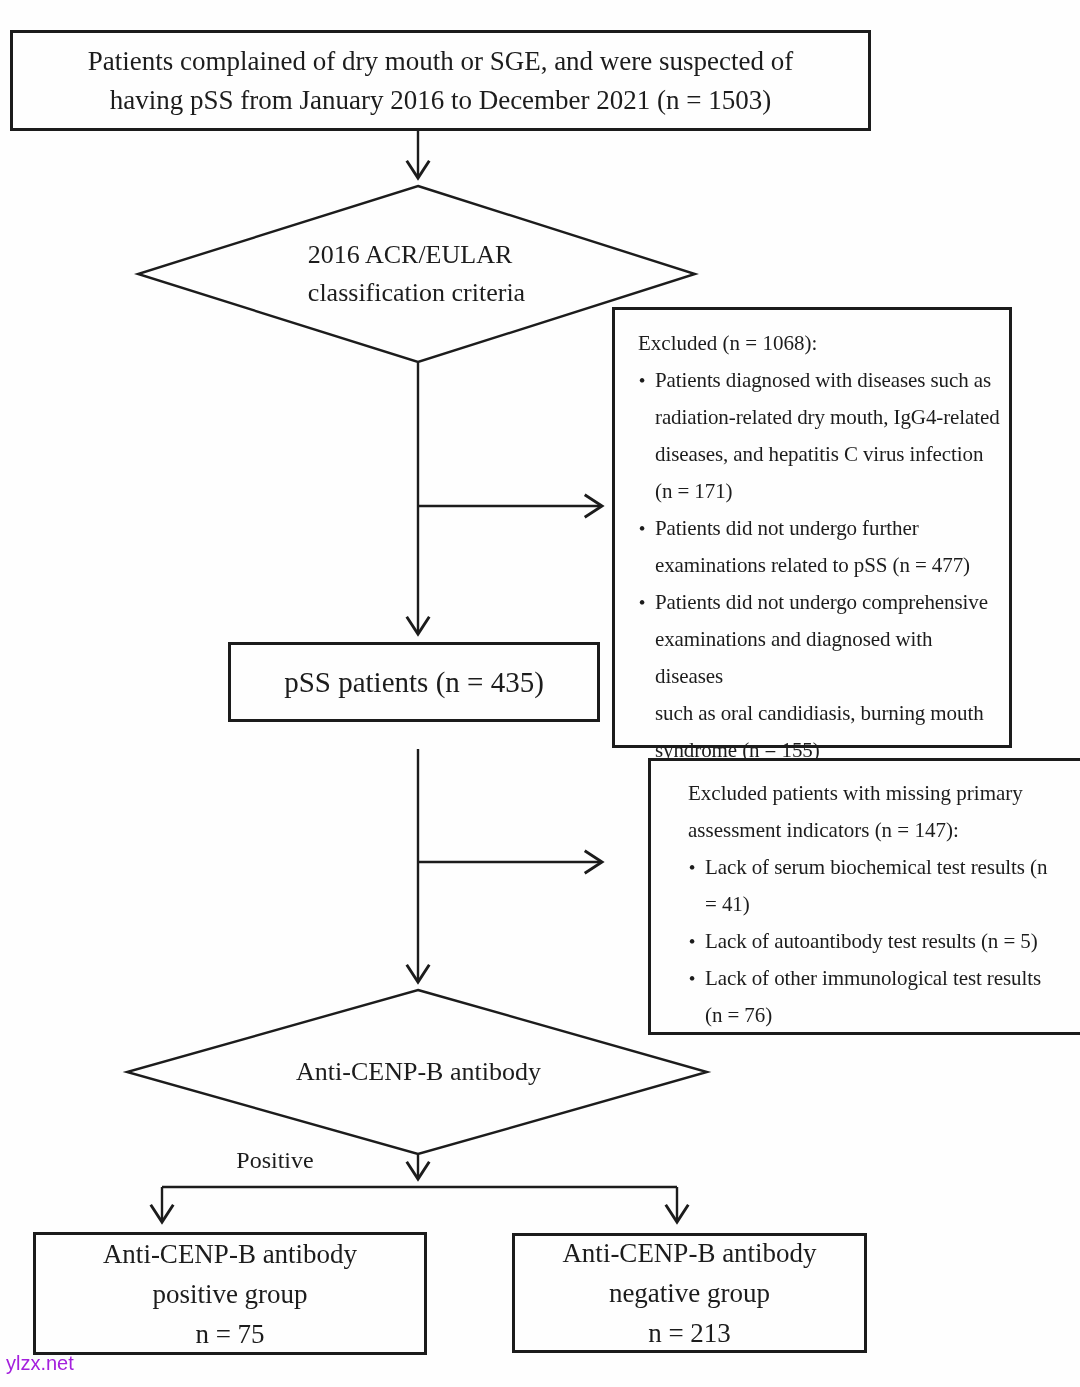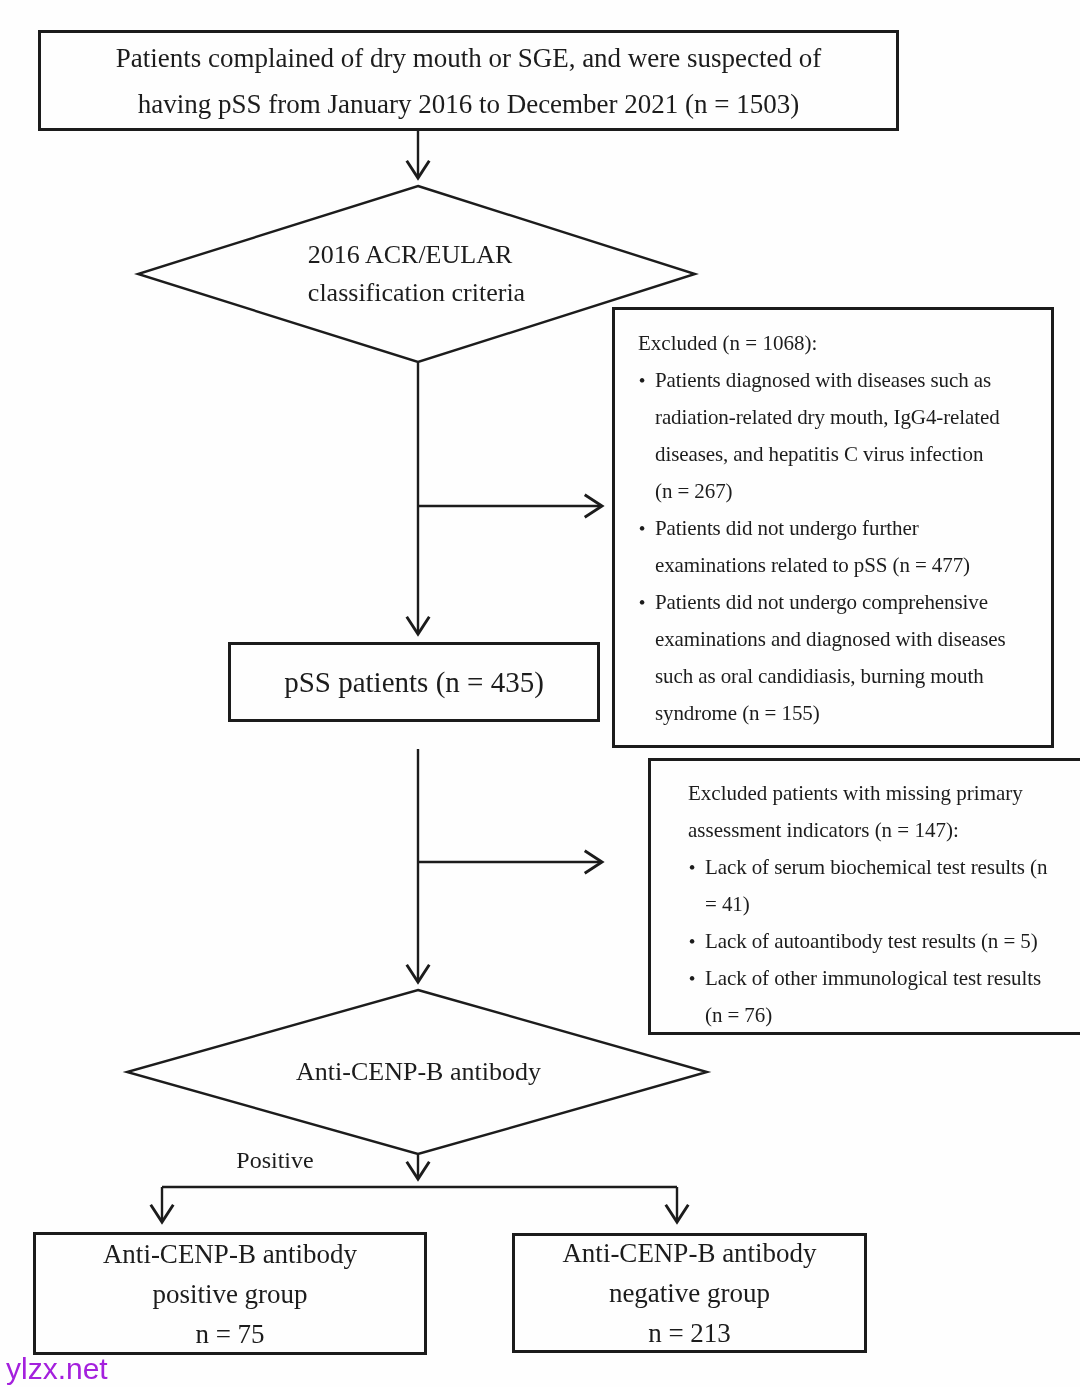--- a/index.html
+++ b/index.html
@@ -6,46 +6,46 @@
   .canvas{
     position:relative;width:1080px;height:1387px;background:#fefefe;
     font-family:"Liberation Serif", serif;color:#1c1c1c;overflow:hidden;
   }
   .connectors{position:absolute;left:0;top:0;width:1080px;height:1387px;}
   .box{
     position:absolute;box-sizing:border-box;border:3px solid #1c1c1c;background:#fefefe;
     display:flex;flex-direction:column;align-items:center;justify-content:center;
     text-align:center;white-space:pre-line;
   }
-  .top-box{left:38px;top:30px;width:861px;height:101px;font-size:27px;line-height:46px;}
+  .top-box{left:10px;top:30px;width:861px;height:101px;font-size:27px;line-height:39px;}
   .pss-box{left:228px;top:642px;width:372px;height:80px;font-size:29px;}
   .pos-box{left:33px;top:1232px;width:394px;height:123px;font-size:27px;line-height:40px;}
   .neg-box{left:512px;top:1233px;width:355px;height:120px;font-size:27px;line-height:40px;}
   .excl-box{
     position:absolute;box-sizing:border-box;border:3px solid #1c1c1c;background:#fefefe;
     font-size:21px;line-height:37px;text-align:left;
   }
-  .excl1{left:612px;top:307px;width:442px;height:441px;padding:15px 4px 0 14px;}
+  .excl1{left:612px;top:307px;width:400px;height:441px;padding:15px 4px 0 14px;}
   .excl2{left:648px;top:758px;width:442px;height:277px;padding:14px 4px 0 28px;}
   .excl-heading{white-space:pre-line;padding-left:9px;}
   .bullet-row{display:flex;align-items:flex-start;}
   .bullet-glyph{width:26px;flex:0 0 26px;text-align:center;font-size:19px;}
   .bullet-text{flex:1;white-space:pre-line;letter-spacing:-0.1px;}
   .diamond-label{
     position:absolute;display:flex;align-items:center;justify-content:center;
     white-space:pre-line;font-size:26px;line-height:38px;
   }
   .d1-label{left:138px;top:186px;width:557px;height:176px;}
   .d2-label{left:127px;top:990px;width:583px;height:164px;}
   .branch-label{position:absolute;font-size:24px;text-align:center;}
   .pos-label{left:180px;top:1147px;width:190px;}
   .neg-label{left:505px;top:1141px;width:190px;}
   .watermark{
     position:absolute;left:6px;top:1352px;font-family:"Liberation Sans", sans-serif;
-    font-size:30px;
+    font-size:20px;
   }
 </style>
 </head>
 <body>
 
 <div class="canvas">
 
   <svg class="connectors" width="1080" height="1387" viewBox="0 0 1080 1387">
     <defs>
       <marker id="arrow" markerUnits="strokeWidth" markerWidth="10" markerHeight="11" refX="8" refY="5.5" orient="auto">
@@ -77,21 +77,21 @@
 classification criteria</span>
   </div>
 
   <div class="excl-box excl1">
     <div class="excl-heading">Excluded (n = 1068):</div>
     <div class="bullet-row">
       <span class="bullet-glyph">•</span>
       <span class="bullet-text">Patients diagnosed with diseases such as
 radiation-related dry mouth, IgG4-related
 diseases, and hepatitis C virus infection
-(n = 267)</span>
+(n = 171)</span>
     </div>
     <div class="bullet-row">
       <span class="bullet-glyph">•</span>
       <span class="bullet-text">Patients did not undergo further
 examinations related to pSS (n = 477)</span>
     </div>
     <div class="bullet-row">
       <span class="bullet-glyph">•</span>
       <span class="bullet-text">Patients did not undergo comprehensive
 examinations and diagnosed with diseases

